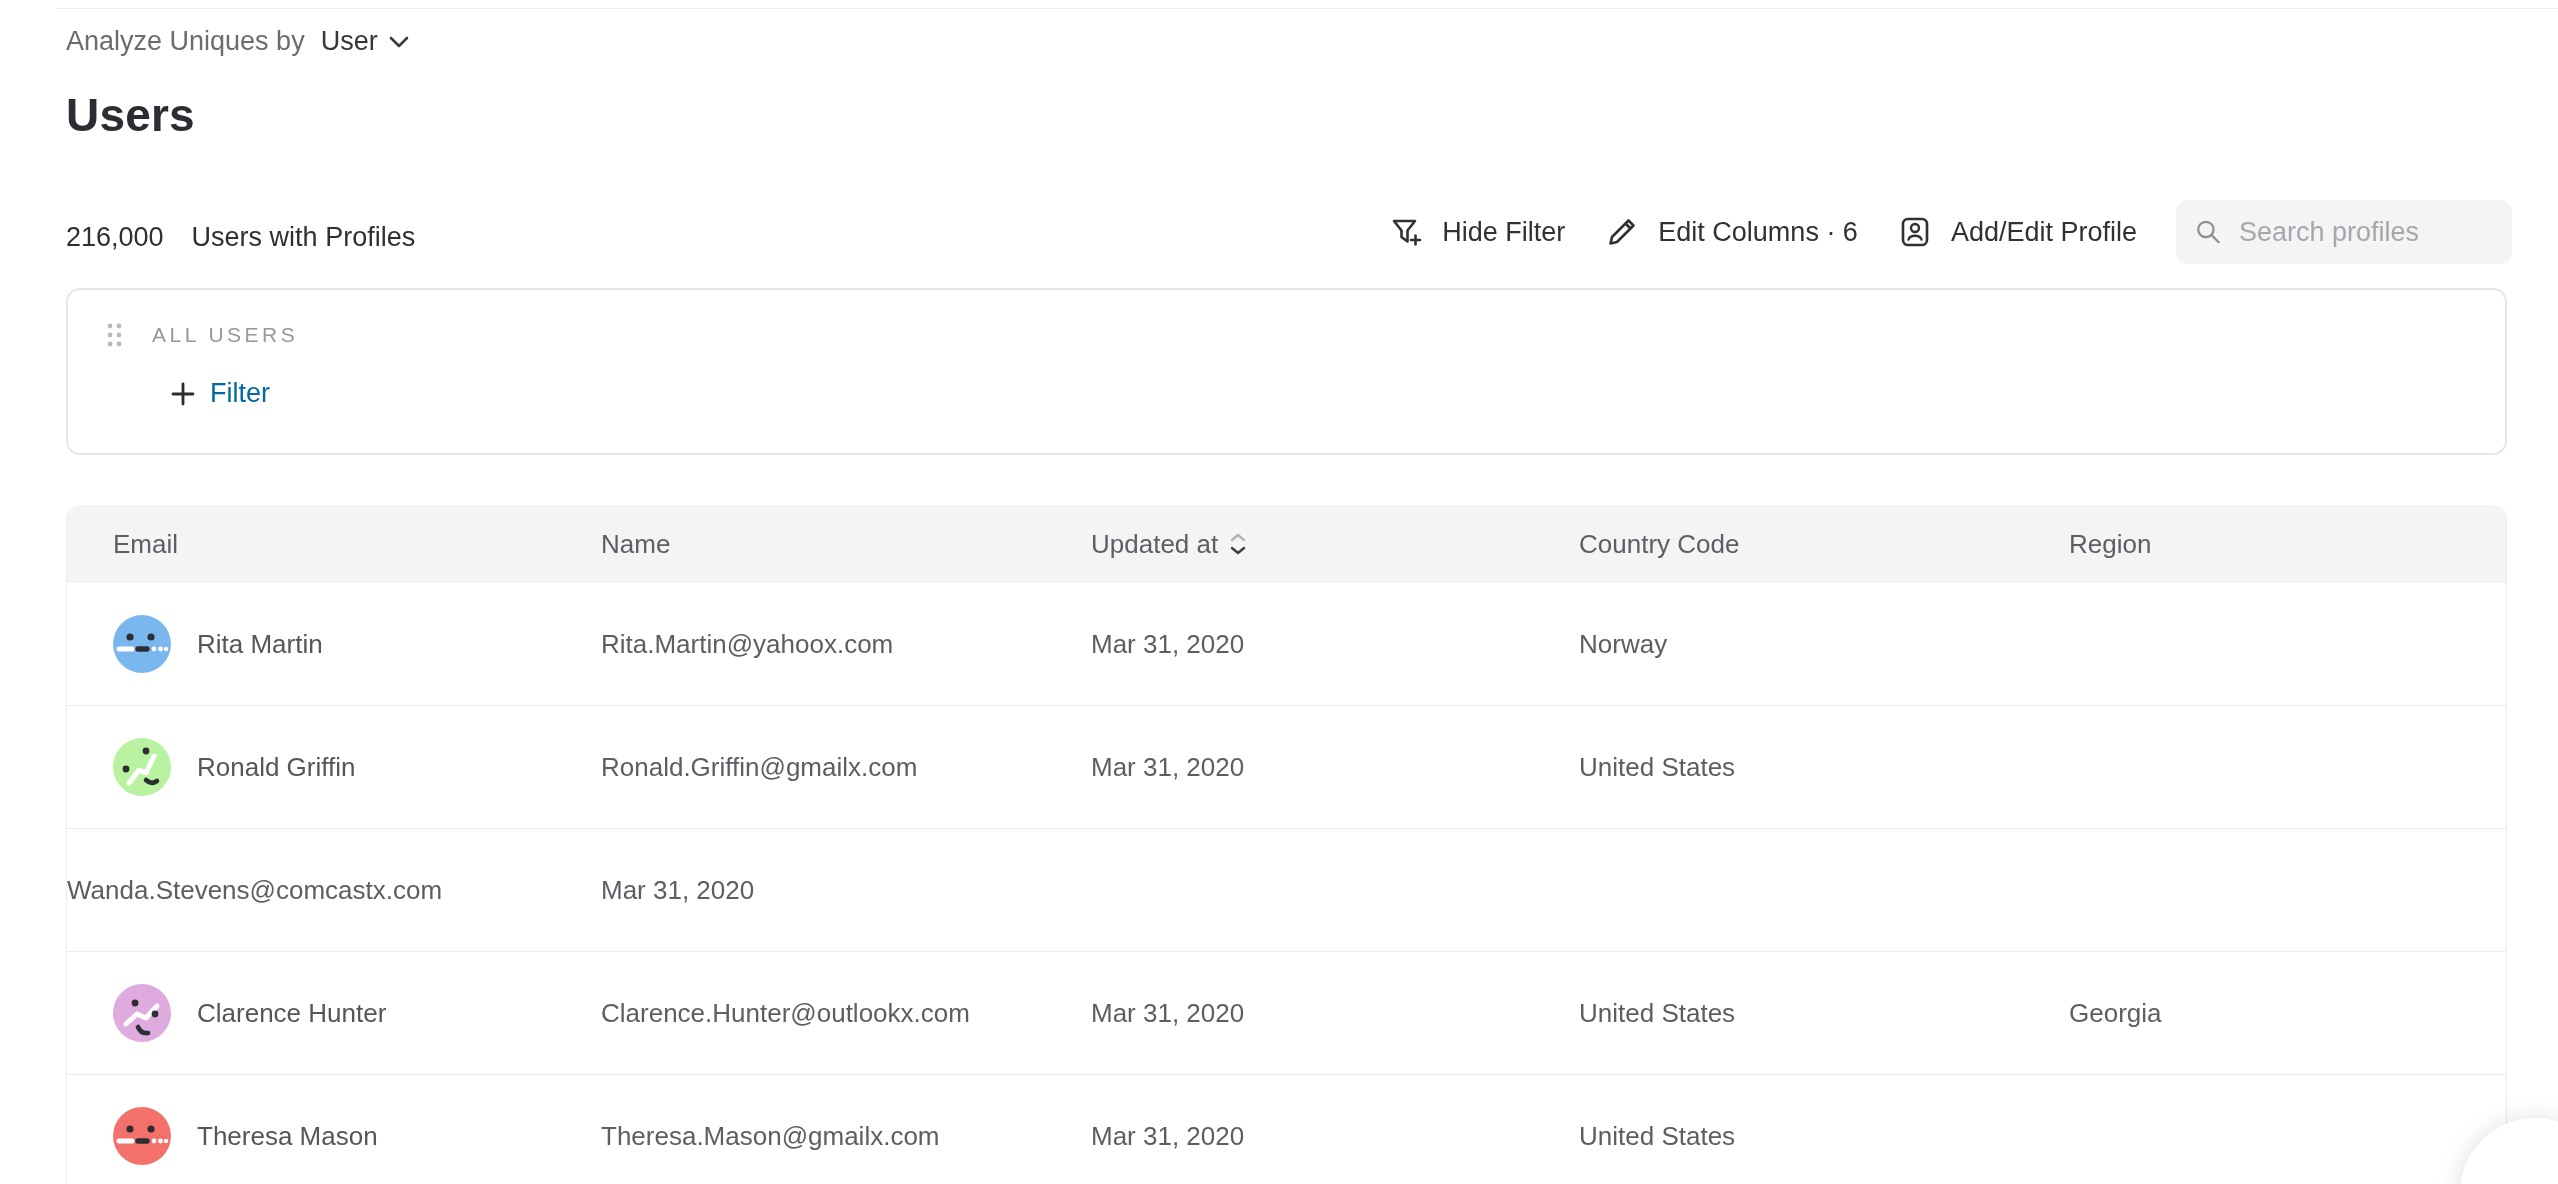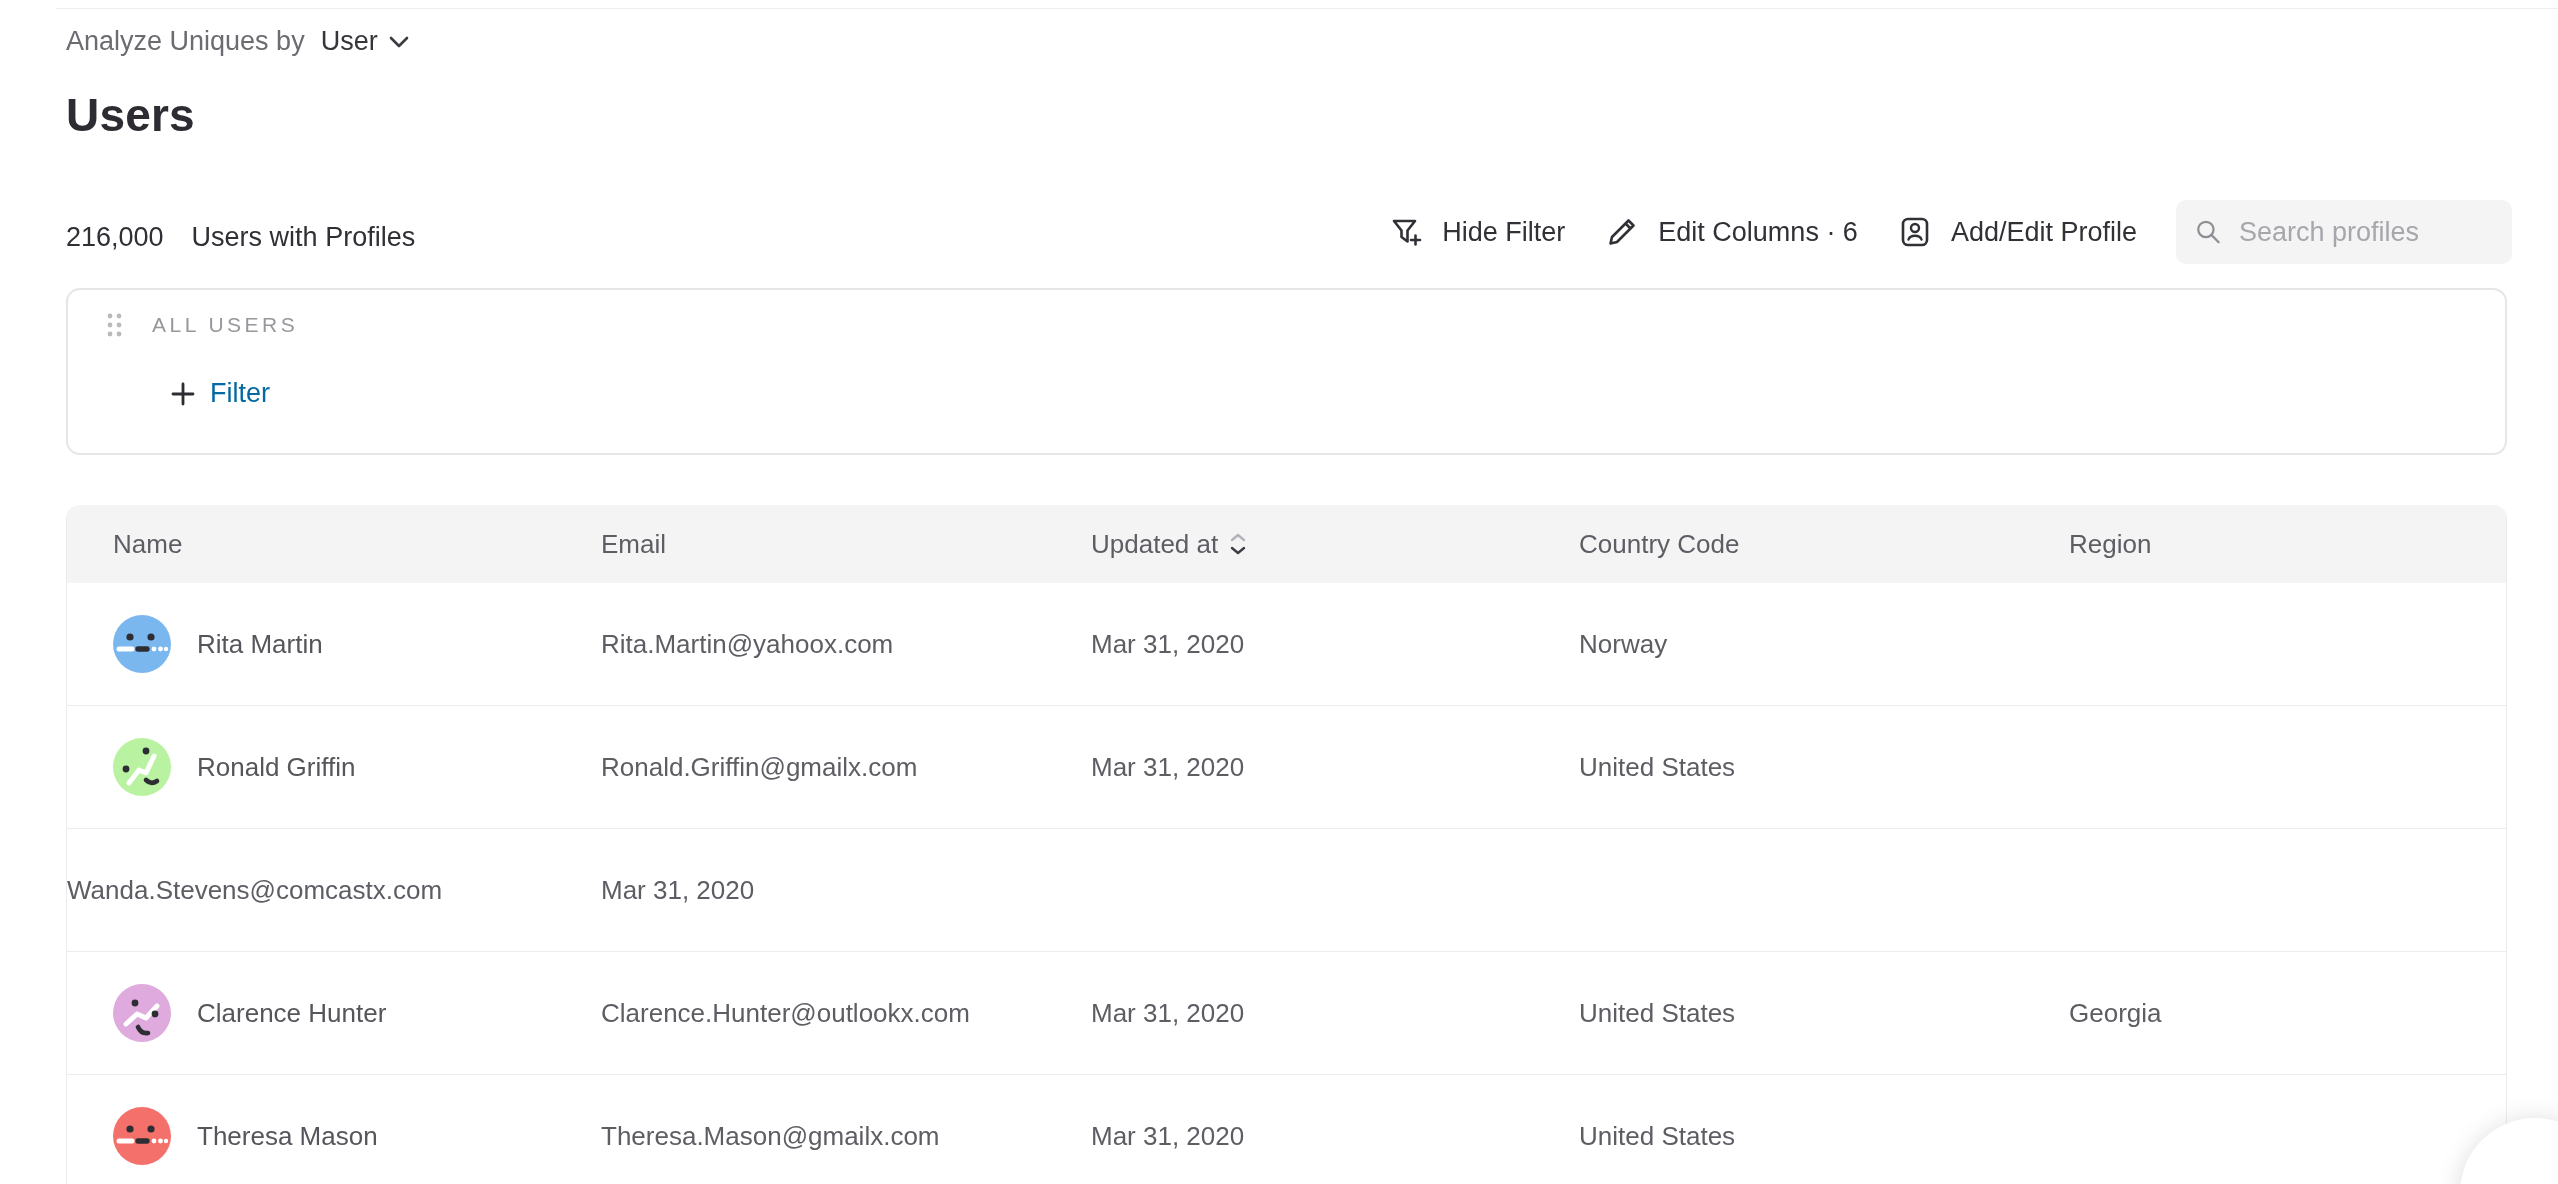--- a/index.html
+++ b/index.html
@@ -34,21 +34,21 @@
   .searchbox { display:flex; align-items:center; gap:16px; width:336px;
     height:64px; background:#f4f4f5; border-radius:10px; padding:0 18px; }
   .searchbox input { border:none; outline:none; background:transparent;
     font-size:27px; color:#3b3b41; width:100%;
     font-family:"Liberation Sans", sans-serif; }
   .searchbox input::placeholder { color:#a6a6ac; }
 
   
   .filter-card { position:absolute; top:288px; left:66px; width:2441px;
     height:167px; border:2px solid #e6e6e9; border-radius:14px; background:#fff; }
-  .fc-top { position:absolute; top:20px; left:36px; display:flex;
+  .fc-top { position:absolute; top:30px; left:36px; display:flex;
     align-items:center; gap:26px; }
   .group-label { font-size:21px; font-weight:500; letter-spacing:3.5px;
     color:#97979d; }
   .add-filter { position:absolute; top:88px; left:102px; display:flex;
     align-items:center; gap:14px; font-size:27px; font-weight:500;
     color:#0369a1; cursor:pointer; }
 
   
   .table { position:absolute; top:505px; left:66px; width:2441px;
     border-left:1px solid #ececee; border-right:1px solid #ececee;
@@ -149,24 +149,24 @@
       <svg width="26" height="26" viewBox="0 0 26 26">
         <path d="M13 3 v20 M3 13 h20" stroke="#2c2c32" stroke-width="2.8" stroke-linecap="round"></path>
       </svg>
       <span>Filter</span>
     </div>
   </div>
 
   <div class="table">
     <div class="thead">
       <div class="th">
+          <span>Email</span>
+        </div>
+      <div class="th">
           <span>Name</span>
-        </div>
-      <div class="th">
-          <span>Email</span>
         </div>
       <div class="th">
         <span>Updated at</span>
         <span class="sort-icon">
           <svg width="16" height="9" viewBox="0 0 16 9">
               <path d="M2 7 L8 2 L14 7" stroke="#b2b2b8" stroke-width="2.4" fill="none" stroke-linecap="round" stroke-linejoin="round"></path>
             </svg>
           <svg width="16" height="9" viewBox="0 0 16 9">
               <path d="M2 2 L8 7 L14 2" stroke="#3c3c42" stroke-width="2.4" fill="none" stroke-linecap="round" stroke-linejoin="round"></path>
             </svg>

